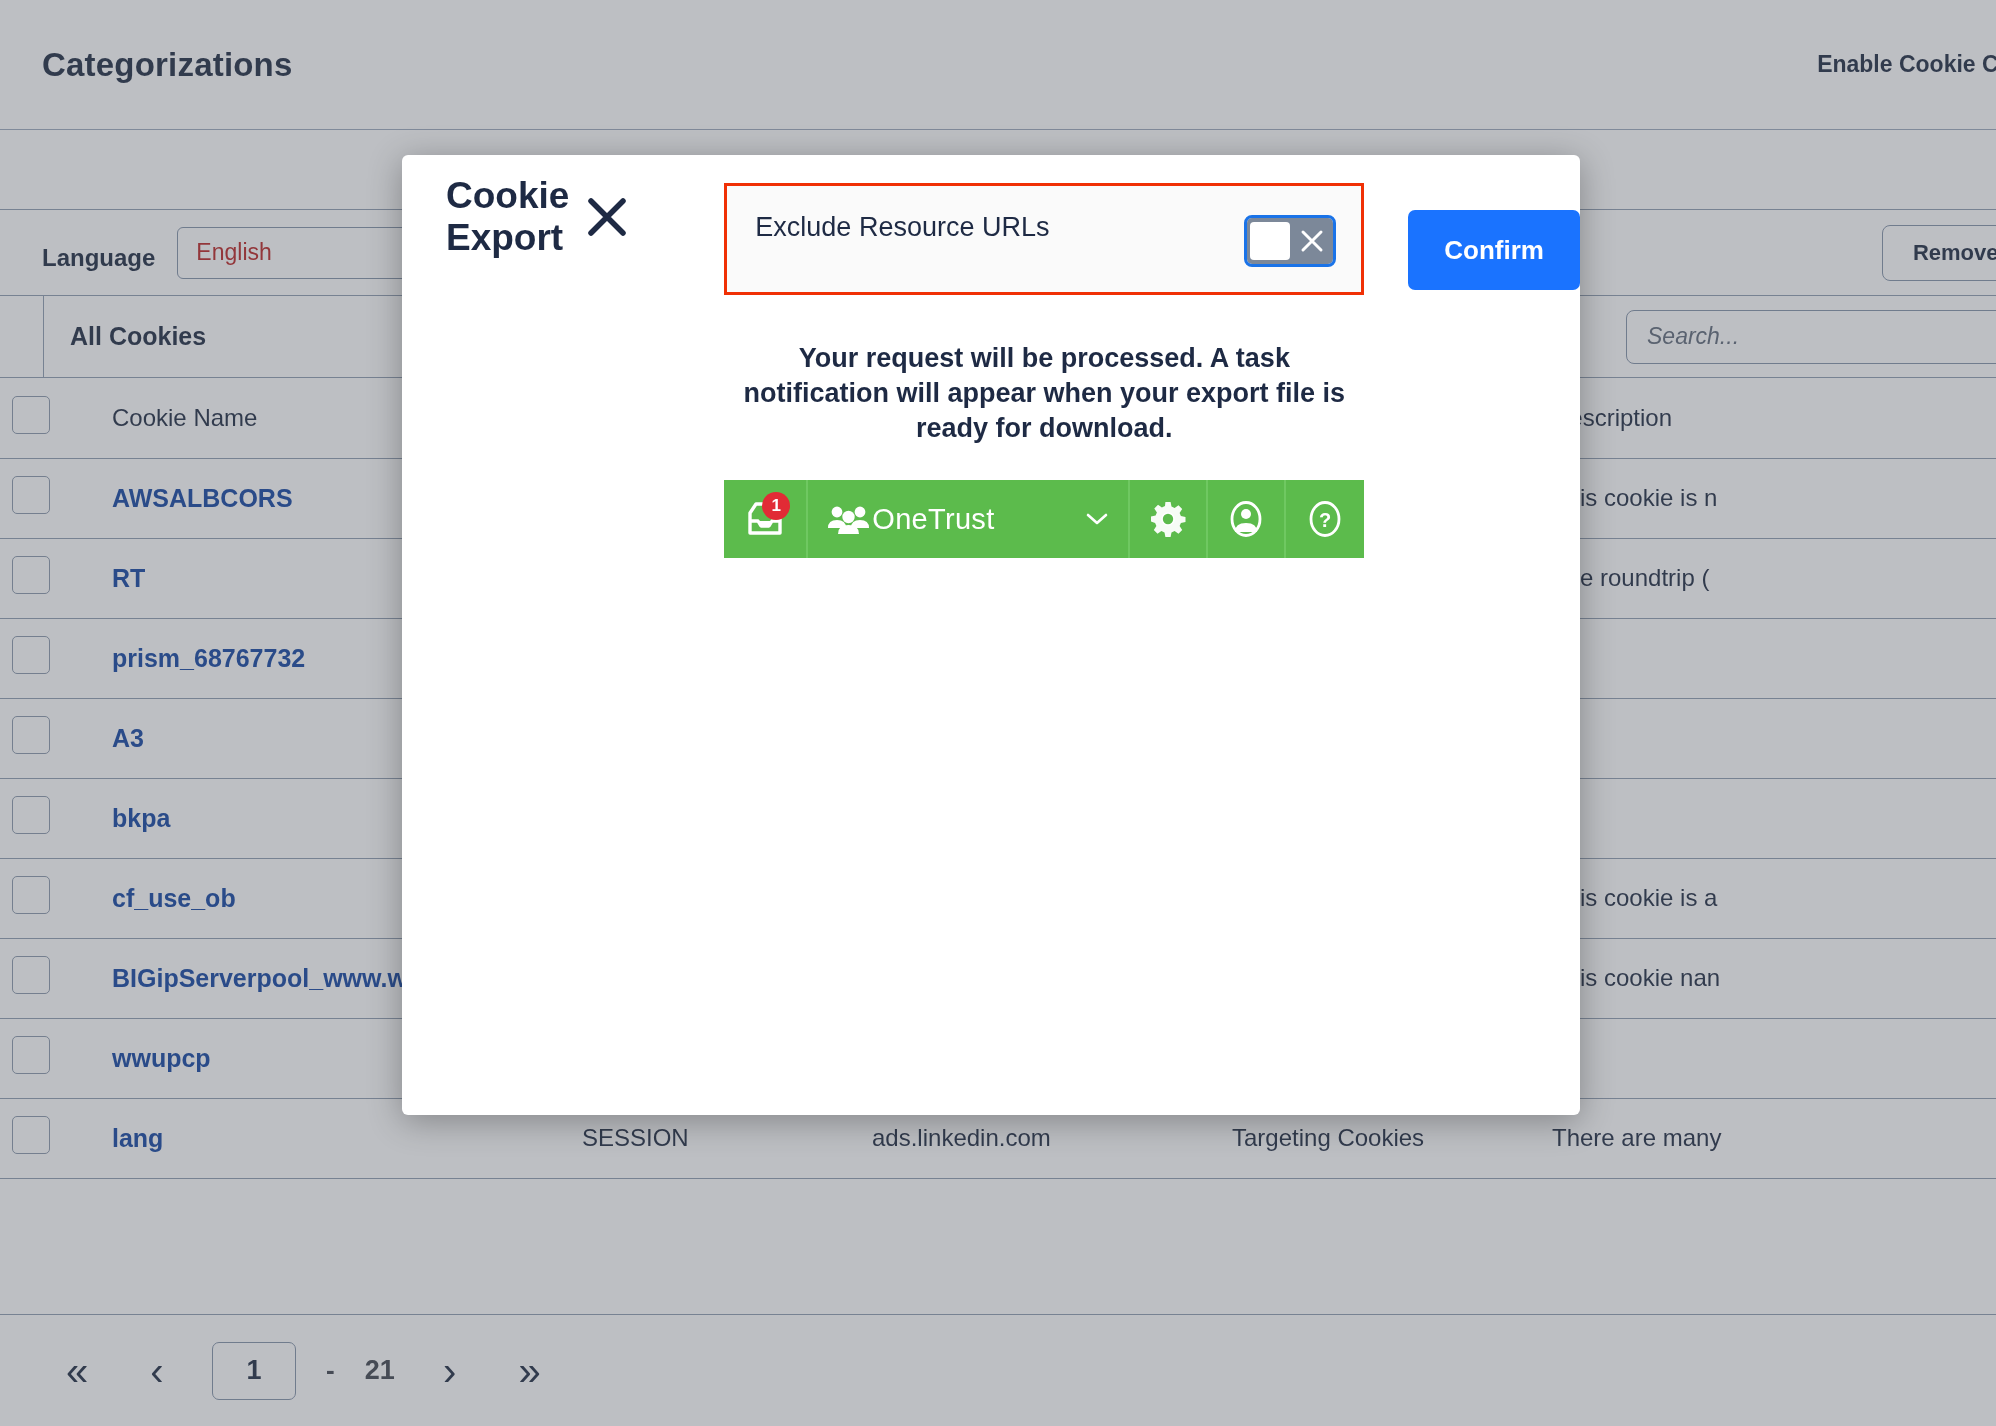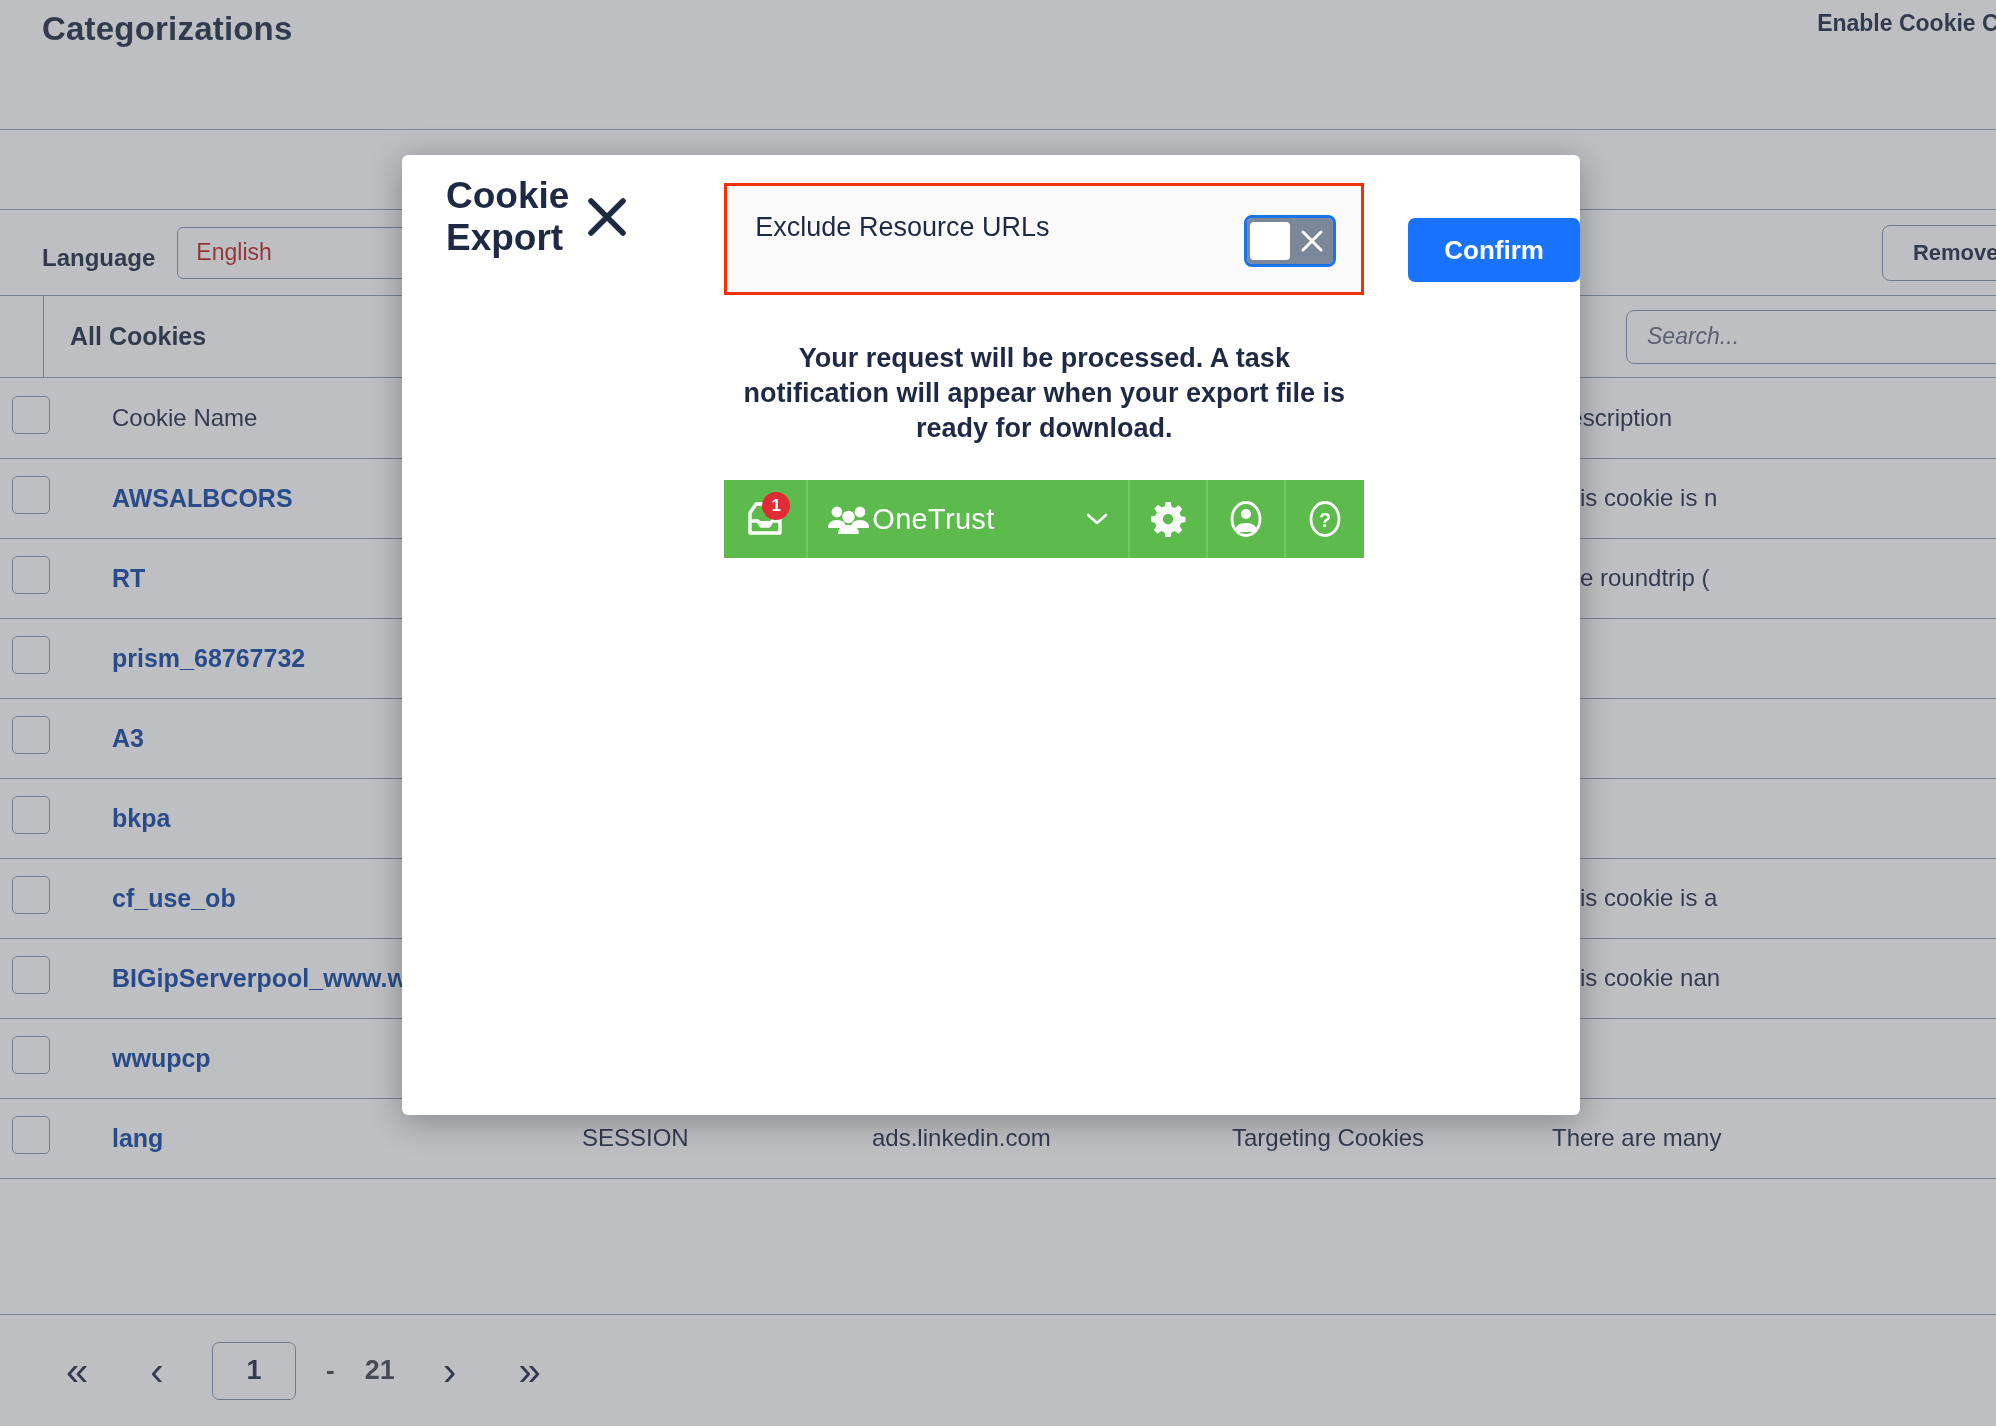--- a/index.html
+++ b/index.html
@@ -15,21 +15,21 @@
   
   #bg-page {
     position: absolute; inset: 0;
     background: #ffffff;
     color: #17233b;
   }
 
   .bg-header {
     height: 130px;
     border-bottom: 1px solid #9aa7bb;
-    display: flex; align-items: flex-start;
+    display: flex; align-items: center;
     padding: 10px 42px;
     justify-content: space-between;
   }
   .bg-title {
     font-size: 33px; font-weight: 700; color: #17233b;
     letter-spacing: .2px;
   }
   .bg-header-action {
     font-size: 23px; font-weight: 700; color: #17233b;
     white-space: nowrap;
@@ -251,21 +251,21 @@
   }
 
   .modal-foot {
     height: 190px;
     display: flex; align-items: center; justify-content: center;
   }
   .btn-confirm {
     background: #1a73ff;
     color: #ffffff;
     border: none; border-radius: 7px;
-    height: 64px; padding: 0 36px;
+    height: 80px; padding: 0 36px;
     font-size: 26px; font-weight: 700;
     font-family: "Liberation Sans", sans-serif;
     display: flex; align-items: center; justify-content: center;
     cursor: pointer;
   }
 </style>
 </head>
 <body>
 
 <div id="bg-page">

